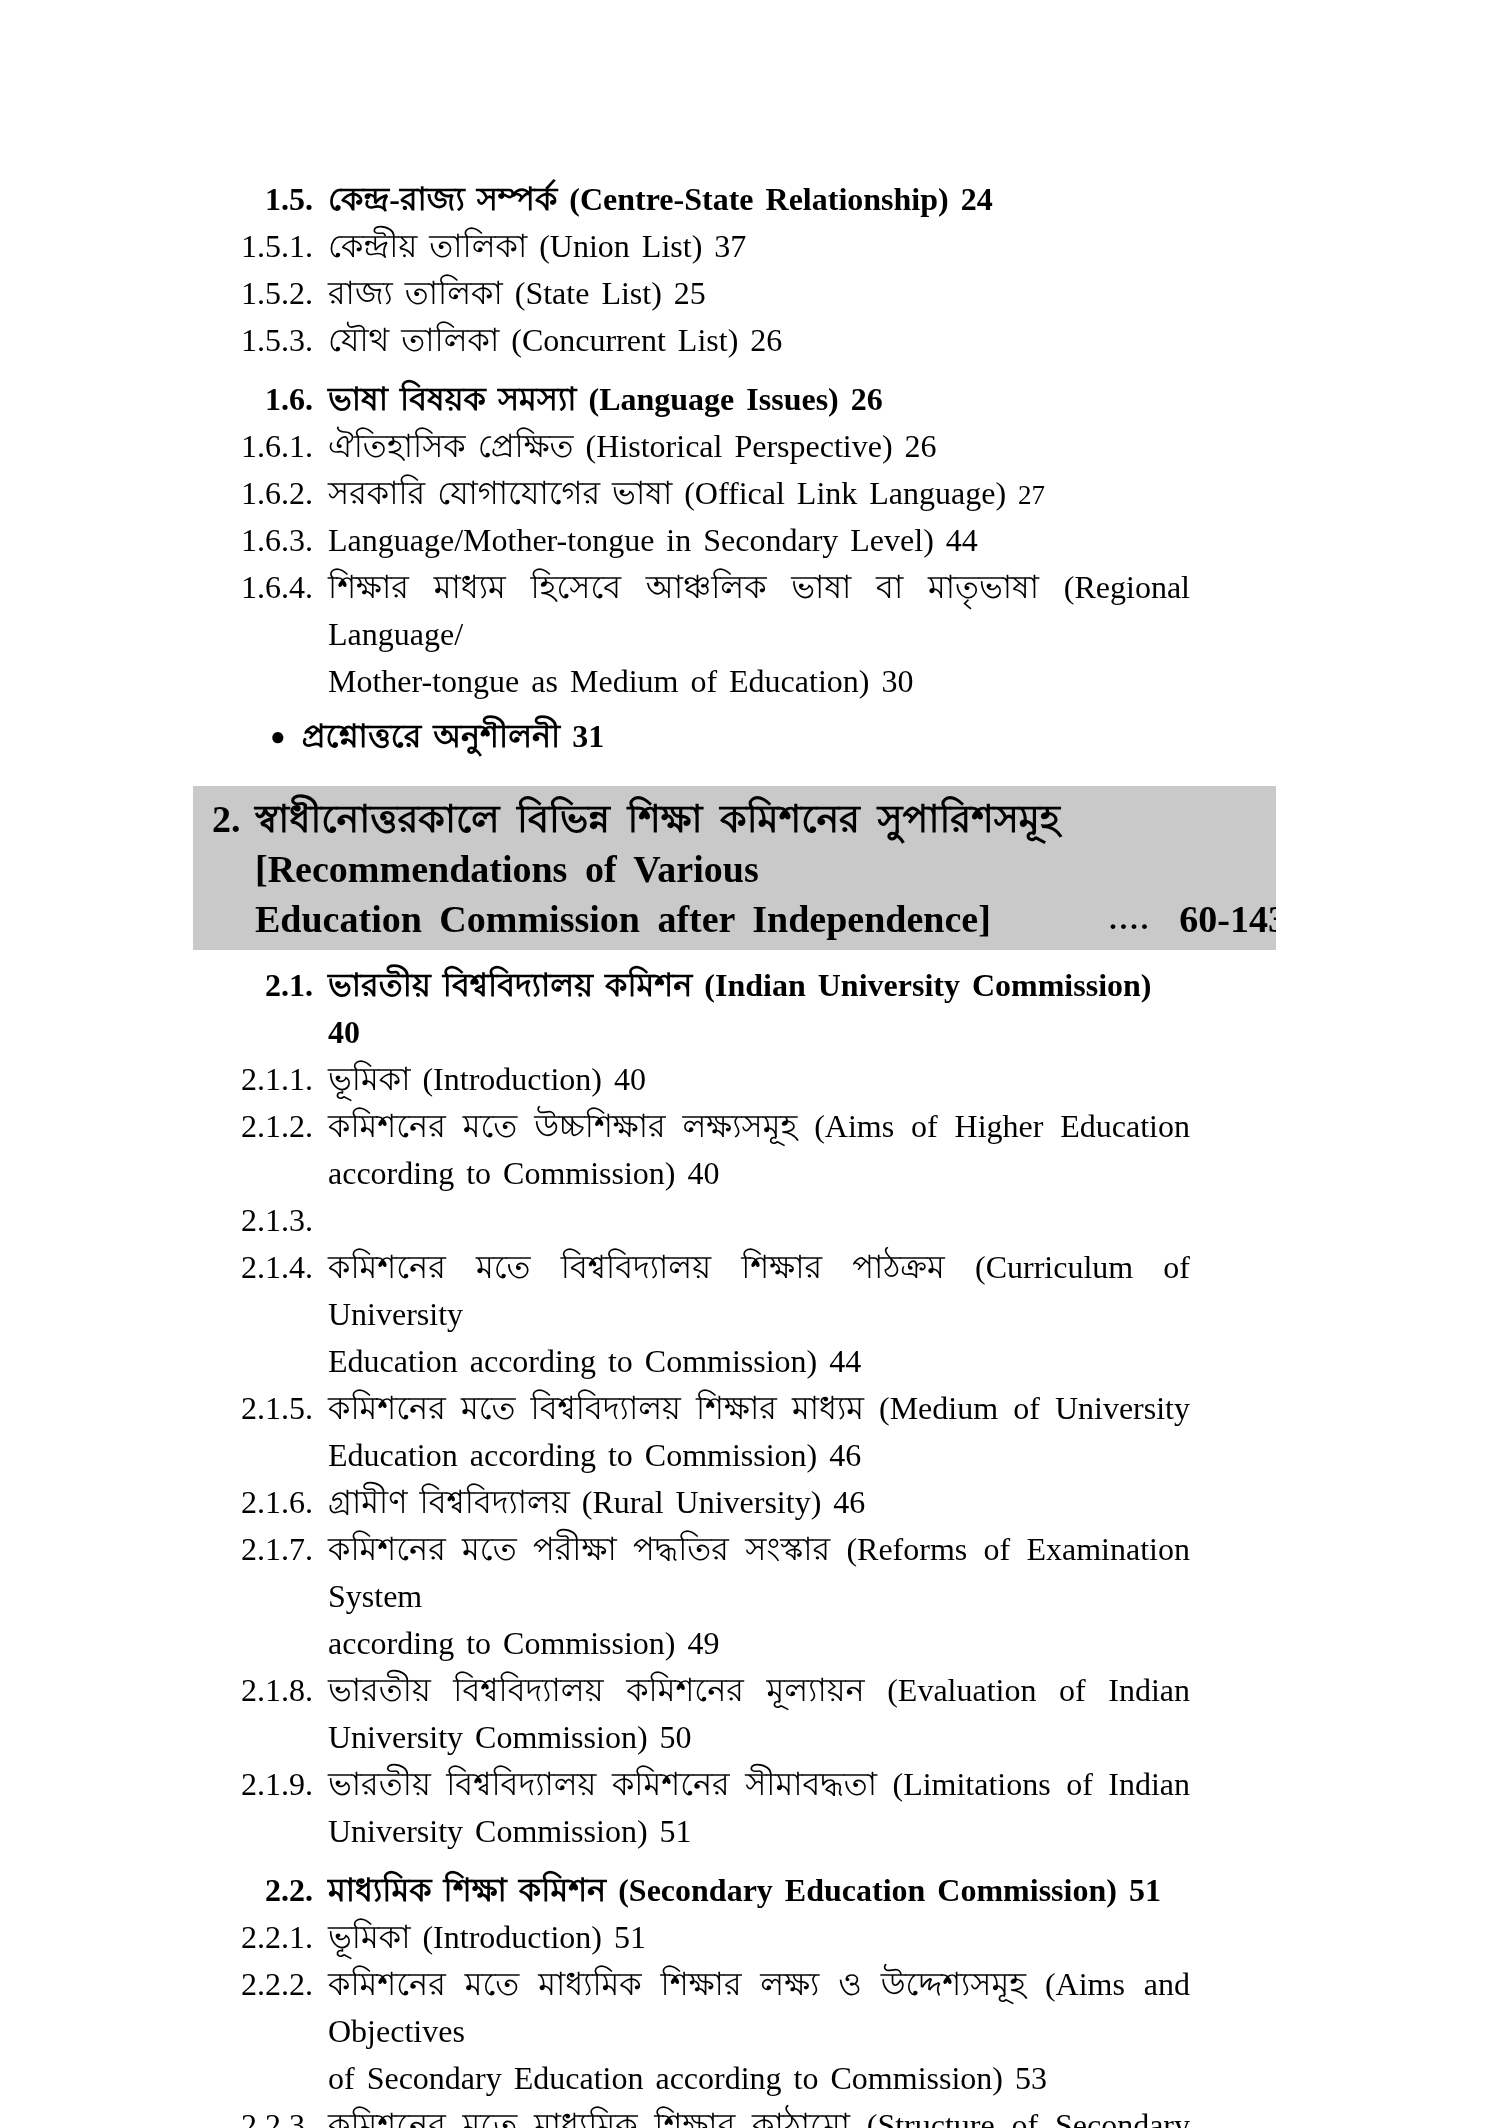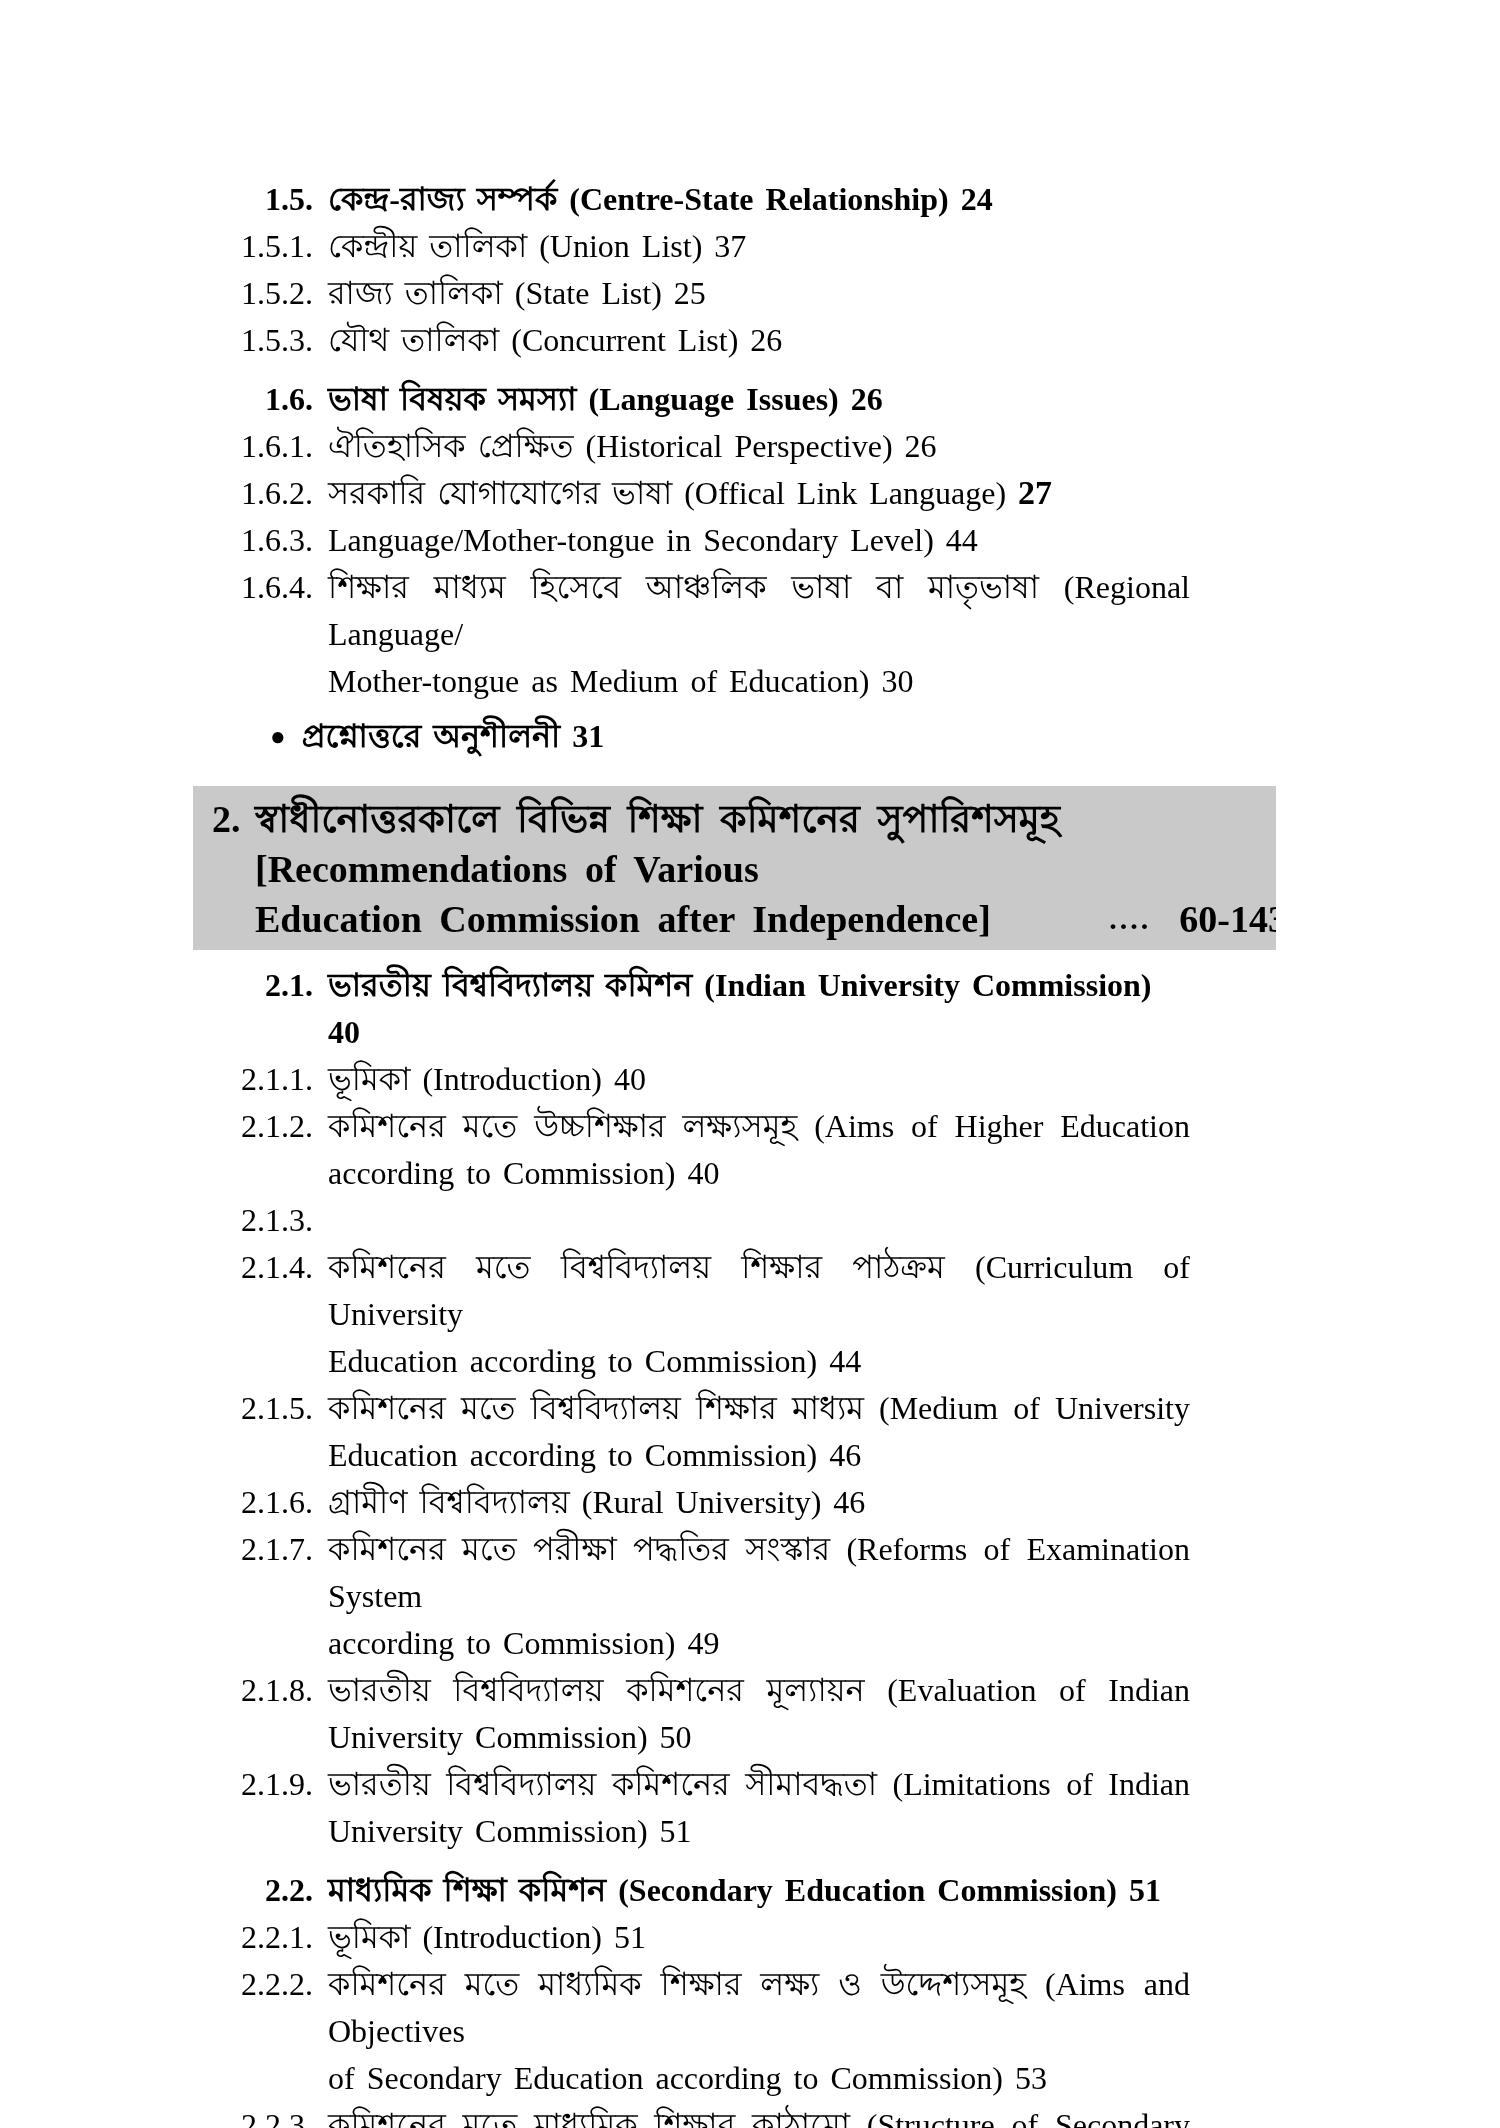--- a/index.html
+++ b/index.html
@@ -23,21 +23,21 @@
   }
   .row.header{font-weight:bold;margin-top:12px;}
   .num{
     flex:0 0 170px;
     text-align:right;
     white-space:pre;
   }
   .body{flex:1;margin-left:15px;min-width:0;}
   .line{display:block;}
   .line.justify{text-align:justify;text-align-last:justify;}
-  .bignum{font-size:34px;line-height:1;font-weight:bold;}
+  .bignum{font-size:27px;line-height:1;font-weight:normal;}
   
   .bullet-row{
     display:block;
     padding-left:127px;
     font-weight:bold;
     font-size:32px;
     line-height:47px;
     margin-top:8px;
     word-spacing:4px;
   }

